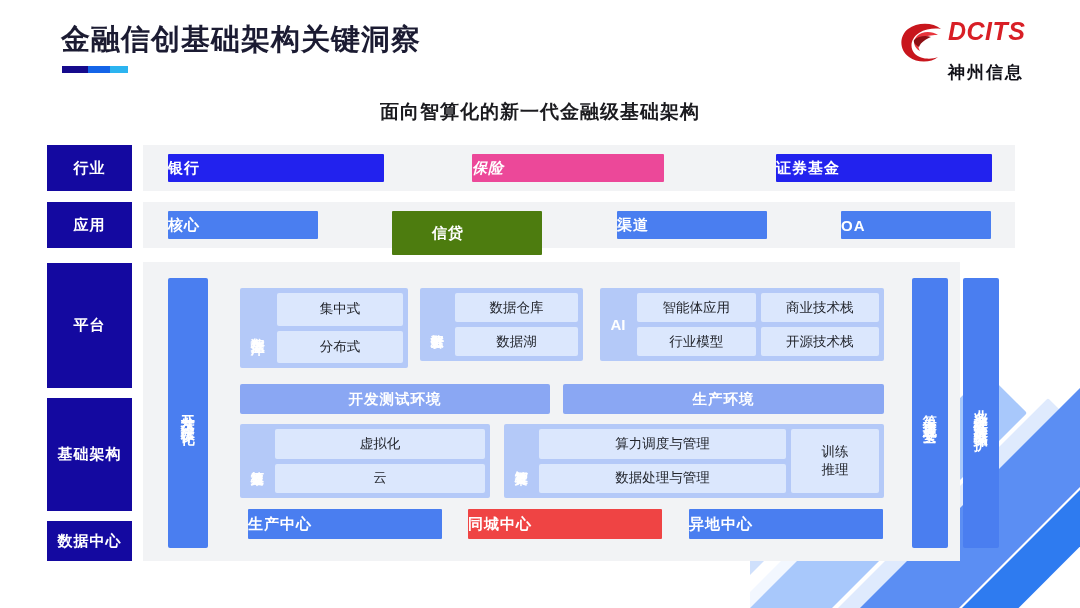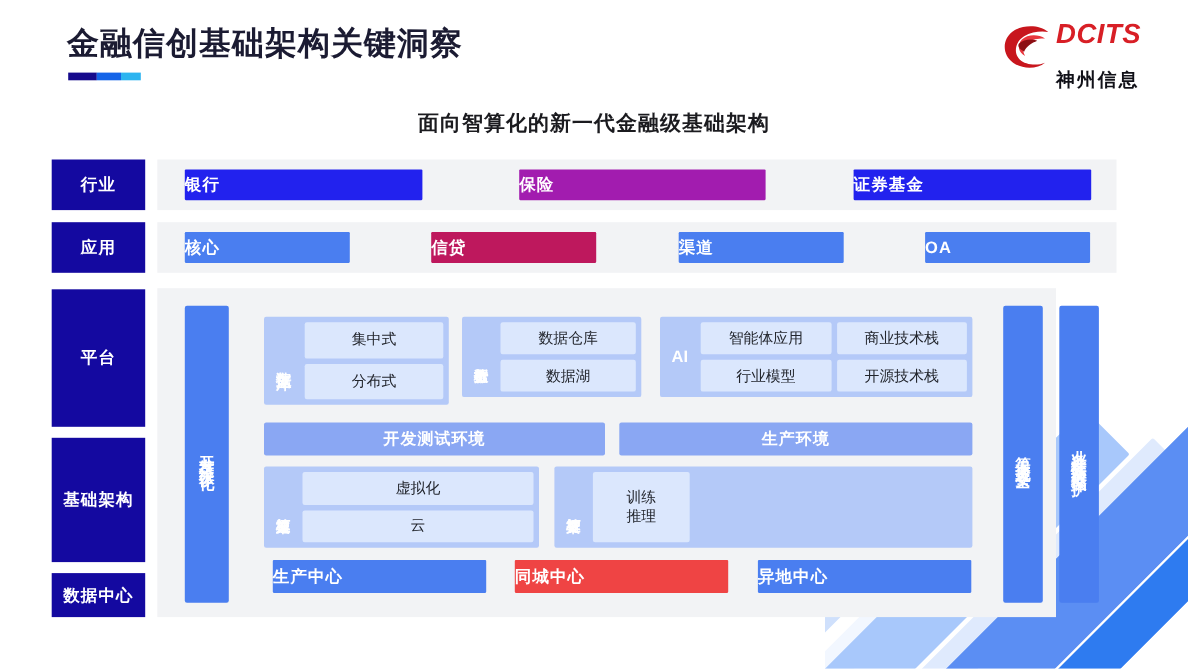--- a/index.html
+++ b/index.html
@@ -30,21 +30,21 @@
     font-size: 29px; font-weight: 700; color: #1b1b32; letter-spacing: 1px;
     white-space: nowrap;
   }
   .title-rule { position: absolute; left: 62px; top: 66px; width: 66px; height: 7px; display: flex; }
   .title-rule span { display: block; height: 100%; }
   .title-rule span:nth-child(1) { width: 40%; background: #160a8c; }
   .title-rule span:nth-child(2) { width: 32%; background: #1464e8; }
   .title-rule span:nth-child(3) { width: 28%; background: #2cb4f0; }
 
   
-  .logo { position: absolute; right: 18px; top: 18px; width: 150px; height: 56px; }
+  .logo { position: absolute; right: 30px; top: 18px; width: 150px; height: 56px; }
   .logo-mark { position: absolute; left: 0; top: 4px; width: 44px; height: 42px; }
   .logo-text { position: absolute; left: 48px; top: 0px; }
   .logo-en { font-size: 25px; font-weight: 700; font-style: italic; color: #d81f26;
              letter-spacing: 0.5px; line-height: 26px; }
   .logo-cn { font-size: 17px; font-weight: 700; color: #111118; letter-spacing: 2px;
              line-height: 21px; margin-top: 18px; }
 
   
   .subtitle {
     position: absolute; left: 0; top: 99px; width: 1080px;
@@ -149,32 +149,32 @@
       <span>基础架构</span>
     </div>
     <div class="row-label" style="left:47px; top:381px; width:85px; height:40px;">
       <span>数据中心</span>
     </div>
 
     <div class="panel" style="left:143px; top:5px; width:872px; height:46px;"></div>
     <div class="pill" style="left:168px; top:14px; width:216px; height:28px; background:#2222ee; font-size:15px;">
       <span>银行</span>
     </div>
-    <div class="pill" style="left:472px; top:14px; width:224px; height:28px; background:#a21caf; font-size:15px;">
+    <div class="pill" style="left:472px; top:14px; width:192px; height:28px; background:#ec4899; font-size:15px;font-style:italic;">
       <span>保险</span>
     </div>
     <div class="pill" style="left:776px; top:14px; width:216px; height:28px; background:#2222ee; font-size:15px;">
       <span>证券基金</span>
     </div>
 
     <div class="panel" style="left:143px; top:62px; width:872px; height:46px;"></div>
     <div class="pill" style="left:168px; top:71px; width:150px; height:28px; background:#4a7ef0; font-size:15px;">
       <span>核心</span>
     </div>
-    <div class="pill" style="left:392px; top:71px; width:150px; height:28px; background:#be185d; font-size:15px;">
+    <div class="pill" style="left:392px; top:71px; width:150px; height:44px; background:#4d7c0f; font-size:15px;padding-left:40px;">
       <span>信贷</span>
     </div>
     <div class="pill" style="left:617px; top:71px; width:150px; height:28px; background:#4a7ef0; font-size:15px;">
       <span>渠道</span>
     </div>
     <div class="pill" style="left:841px; top:71px; width:150px; height:28px; background:#4a7ef0; font-size:15px;">
       <span>OA</span>
     </div>
 
     <div class="panel" style="left:143px; top:122px; width:817px; height:299px;"></div>
@@ -254,20 +254,28 @@
           <div class="cell">云</div>
         </div>
       </div>
     </div>
 
     <div class="group" style="left:504px; top:284px; width:380px; height:74px;">
       <div class="group-cap" style="width:24px;">
         <span class="vtext" style="font-size:13px; letter-spacing:0px;">智算框架</span>
       </div>
       <div class="group-body" style="flex-direction:row;">
+        <div style="flex:1 1 auto; display:flex; flex-direction:column; gap:5px;">
+          <div class="group-row">
+            <div class="cell">算力调度与管理</div>
+          </div>
+          <div class="group-row">
+            <div class="cell">数据处理与管理</div>
+          </div>
+        </div>
         <div class="side-cell">
           <span>训练</span>
           <span>推理</span>
         </div>
       </div>
     </div>
 
     <div class="pill" style="left:248px; top:369px; width:194px; height:30px; background:#4a7ef0; font-size:15px;">
       <span>生产中心</span>
     </div>

